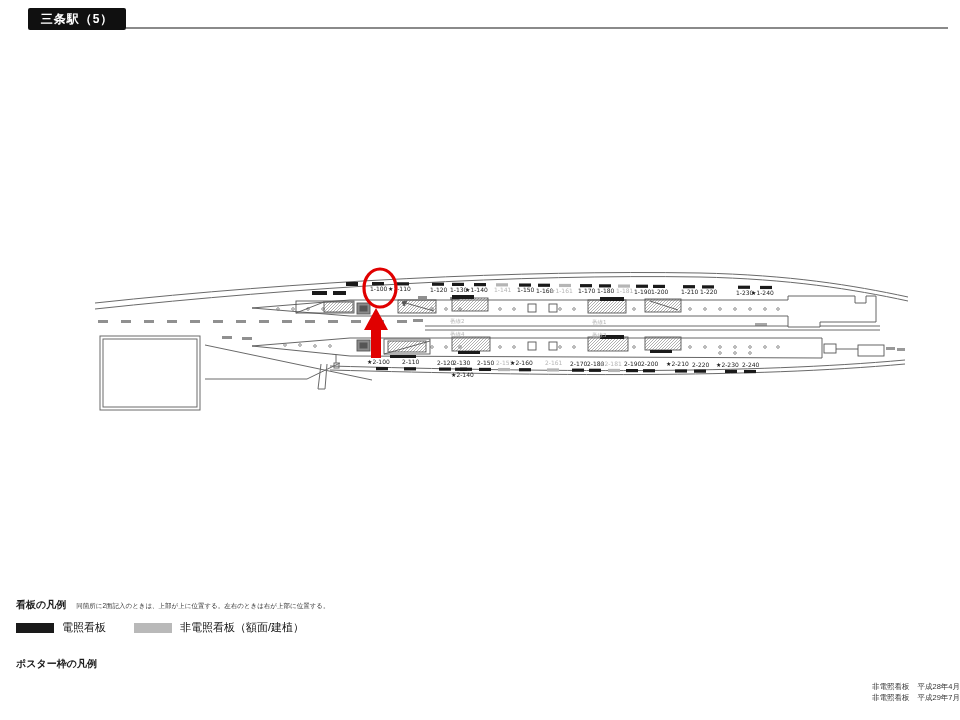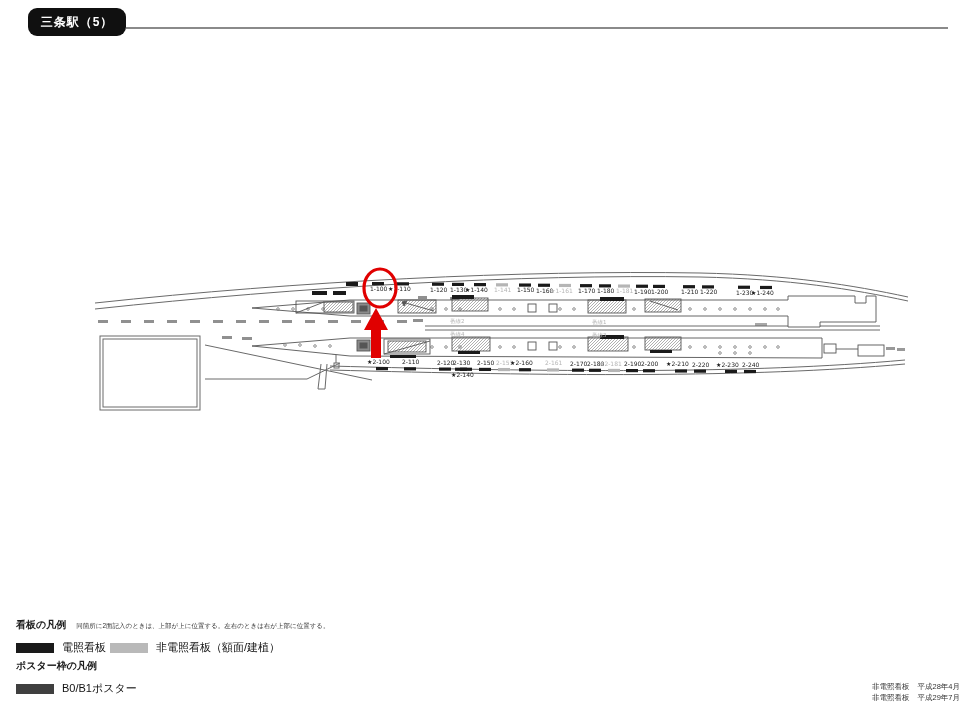--- a/index.html
+++ b/index.html
@@ -1,31 +1,31 @@
 <!DOCTYPE html>
 <html><head>
 <meta charset="utf-8">
 <style>
   html,body{margin:0;padding:0;}
   body{width:960px;height:720px;position:relative;background:#fff;overflow:hidden;
        font-family:"Liberation Sans","DejaVu Sans",sans-serif;color:#222;}
-  .title-box{position:absolute;left:28px;top:8px;width:98px;height:28px;background:#101010;
-       border-radius:9px;display:flex;align-items:center;justify-content:center;}
+  .title-box{position:absolute;left:28px;top:8px;width:98px;height:22px;background:#101010;
+       border-radius:2px;display:flex;align-items:center;justify-content:center;}
   .title-box span{color:#fff;font-size:12px;font-weight:bold;letter-spacing:1px;}
   .title-rule{position:absolute;left:126px;top:27px;width:822px;height:2px;background:#8a8a8a;}
   .diagram-wrap{position:absolute;left:0;top:0;width:960px;height:720px;}
   .legend{position:absolute;left:16px;top:598px;width:420px;}
   .lg-head-row{display:flex;align-items:baseline;gap:10px;}
-  .lg-heading{font-size:10px;font-weight:bold;color:#1a1a1a;margin-top:20px;}
+  .lg-heading{font-size:10px;font-weight:bold;color:#1a1a1a;}
   .lg-note{font-size:6.5px;color:#333;}
-  .lg-items-row{display:flex;align-items:center;margin-top:8px;gap:4px;}
+  .lg-items-row{display:flex;align-items:center;margin-top:8px;gap:28px;}
   .lg-item{display:flex;align-items:center;gap:8px;}
   .swatch{width:38px;height:10px;display:inline-block;}
   .lg-label{font-size:11px;color:#111;}
-  .lg-poster-heading{font-size:10px;font-weight:bold;margin-top:4px;color:#1a1a1a;}
+  .lg-poster-heading{font-size:10px;font-weight:bold;margin-top:22px;color:#1a1a1a;}
   .meta{position:absolute;left:872px;top:681px;font-size:7.5px;color:#333;line-height:11px;}
   .meta-line{display:flex;gap:8px;white-space:nowrap;}
 </style>
 </head>
 <body>
 
 <div class="title-box">
   <span>三条駅（5）</span>
 </div>
 <div class="title-rule"></div>
@@ -304,26 +304,20 @@
     <div class="lg-item">
       <span class="swatch" style="background: rgb(26, 26, 26);"></span>
       <span class="lg-label">電照看板</span>
     </div>
     <div class="lg-item">
       <span class="swatch" style="background: rgb(185, 185, 185);"></span>
       <span class="lg-label">非電照看板（額面/建植）</span>
     </div>
   </div>
   <div class="lg-poster-heading">ポスター枠の凡例</div>
-  <div class="lg-items-row">
-    <div class="lg-item">
-      <span class="swatch" style="background: rgb(63, 63, 63);"></span>
-      <span class="lg-label">B0/B1ポスター</span>
-    </div>
-  </div>
 </div>
 
 <div class="meta">
   <div class="meta-line">
     <span>非電照看板</span>
     <span>平成28年4月 1日</span>
   </div>
   <div class="meta-line">
     <span>非電照看板</span>
     <span>平成29年7月12日</span>

